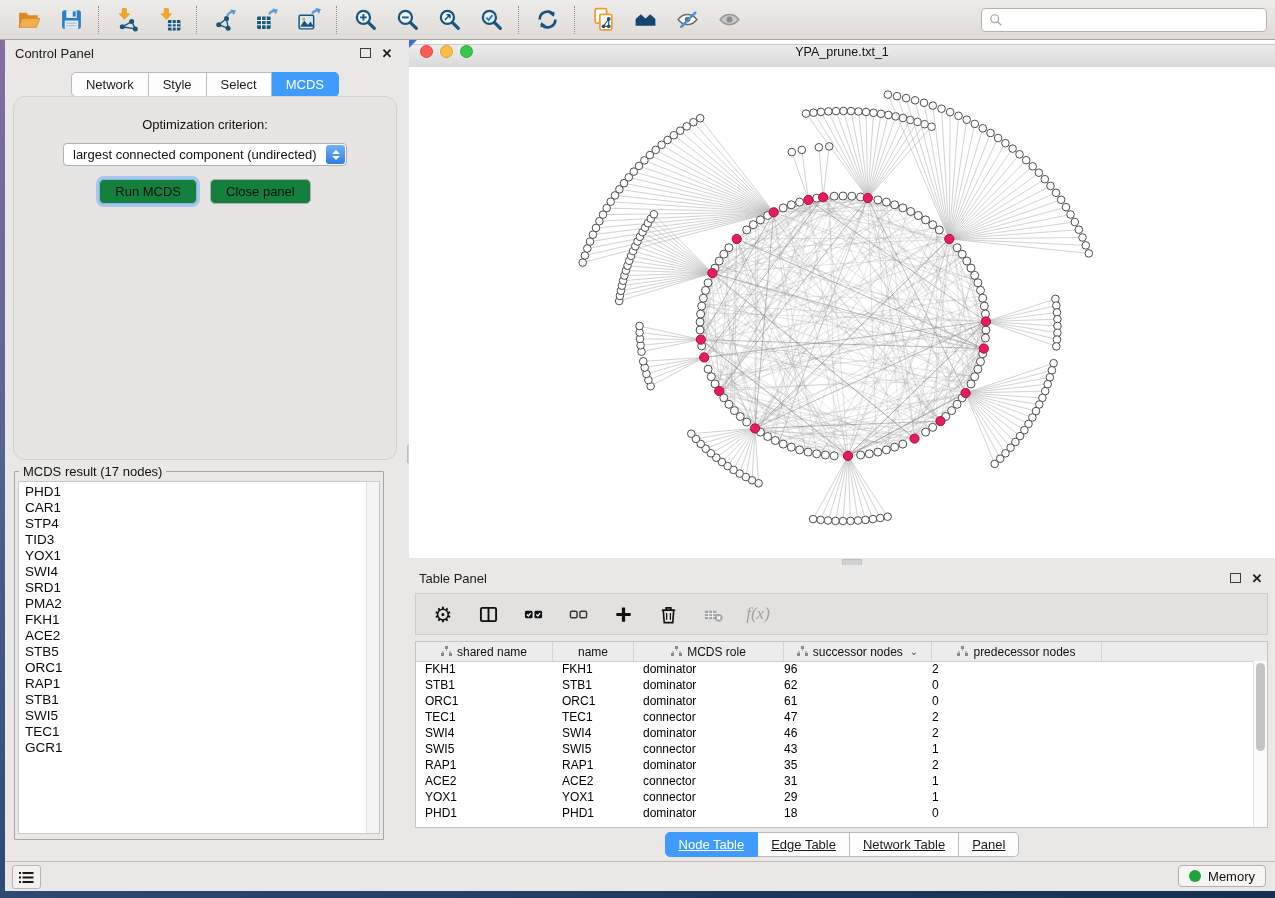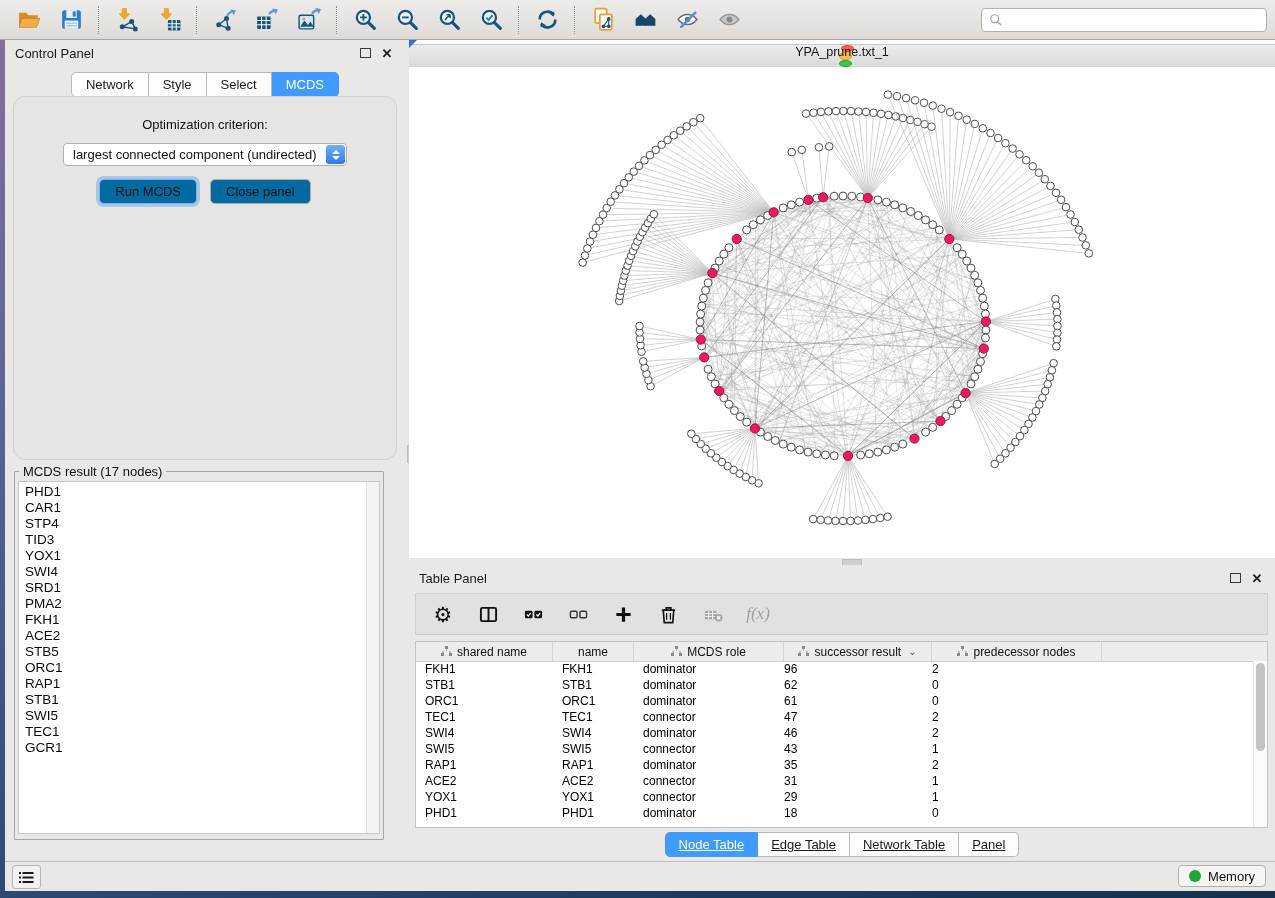--- a/index.html
+++ b/index.html
@@ -54,21 +54,21 @@
   }
   .select .stepper{
     position:absolute;right:1px;top:1px;bottom:1px;width:19px;border-radius:3px;
     background:linear-gradient(#6fb0f9,#2e7be6);display:flex;flex-direction:column;align-items:center;justify-content:center;gap:2px;
   }
   .select .stepper i{display:block;width:0;height:0;border-left:4px solid transparent;border-right:4px solid transparent;}
   .select .stepper .up{border-bottom:4.5px solid #fff;}
   .select .stepper .dn{border-top:4.5px solid #fff;}
   .btn-row{display:flex;justify-content:center;gap:13px;margin-top:13px;}
   .pbtn{
-    font-size:13px;color:#111;background:#0369a1;border:1px solid #adadad;border-radius:5px;
+    font-size:13px;color:#111;background:#15803d;border:1px solid #adadad;border-radius:5px;
     padding:4px 15px;font-family:"Liberation Sans",sans-serif;
   }
   .pbtn.default{border-color:#7fb0e8;box-shadow:0 0 0 3px rgba(105,165,240,.5);}
   .mcds-box{
     position:absolute;left:9px;width:368px;top:424px;height:374px;
     border:1px solid #a6a6a6;margin:0;padding:0;border-radius:1px;
   }
   .mcds-box legend{font-size:13px;color:#111;margin-left:4px;padding:0 4px;}
   .mcds-list{
     position:absolute;left:3px;right:3px;top:2px;bottom:5px;background:#fff;border:1px solid #c9c9c9;overflow:hidden;
@@ -78,21 +78,21 @@
   .mcds-scroll{position:absolute;right:0;top:0;bottom:0;width:12px;background:#f4f4f4;border-left:1px solid #e2e2e2;}
   
   .vsplit{position:absolute;left:400px;top:0;width:9px;bottom:29px;background:#e9e8e7;}
   .vsplit .handle{position:absolute;left:2px;top:405px;width:5px;height:16px;background:#cfcfcf;border:1px solid #bdbdbd;}
   
   .network-view{position:absolute;left:404px;top:0;right:0;height:518px;background:#fff;}
   .corner-tri{position:absolute;left:0;top:0;width:0;height:0;border-top:8px solid #3a6fd8;border-right:8px solid transparent;z-index:3;}
   .net-titlebar{
     position:absolute;left:0;right:0;top:4px;height:22px;
     background:linear-gradient(#ececec,#d9d9d9);border-top:1px solid #c9c9c9;border-bottom:1px solid #bdbdbd;
-    display:flex;align-items:center;flex-direction:column;
+    display:flex;align-items:flex-start;
   }
   .tl{width:13px;height:13px;border-radius:50%;margin-left:7px;box-sizing:border-box;}
   .tl.red{background:#fc5b57;border:1px solid #dd4742;margin-left:11px;}
   .tl.yellow{background:#fdbe41;border:1px solid #dfa133;}
   .tl.green{background:#35c84b;border:1px solid #27ab3b;}
   .net-title{position:absolute;left:0;right:0;text-align:center;font-size:12.5px;color:#141414;}
   .net-canvas{position:absolute;left:0;right:0;top:27px;bottom:0;background:#fff;overflow:hidden;}
   
   .hsplit{position:absolute;left:404px;right:0;top:518px;height:7px;background:#e9e8e7;}
   .hsplit .handle{position:absolute;left:50%;top:1px;width:18px;height:5px;background:#cfcfcf;border:1px solid #bdbdbd;}
@@ -1182,21 +1182,21 @@
         </div>
         <div class="th">
           <svg class="tree" viewBox="0 0 11 11">
               <g fill="#8a8a8a">
                 <rect x="4" y="0" width="3" height="3"></rect>
                 <rect x="0" y="7" width="3" height="3"></rect>
                 <rect x="8" y="7" width="3" height="3"></rect>
                 <path d="M5.2 3v2H1.5v2h1v-2h6v2h1v-2H5.8V3z"></path>
               </g>
             </svg>
-          <span>successor result</span>
+          <span>successor nodes</span>
           <span class="sort">⌄</span>
         </div>
         <div class="th">
           <svg class="tree" viewBox="0 0 11 11">
               <g fill="#8a8a8a">
                 <rect x="4" y="0" width="3" height="3"></rect>
                 <rect x="0" y="7" width="3" height="3"></rect>
                 <rect x="8" y="7" width="3" height="3"></rect>
                 <path d="M5.2 3v2H1.5v2h1v-2h6v2h1v-2H5.8V3z"></path>
               </g>

